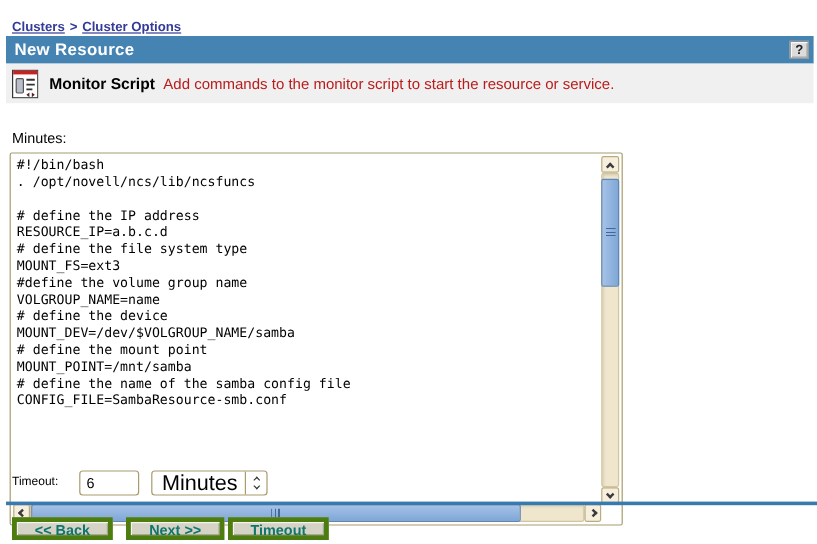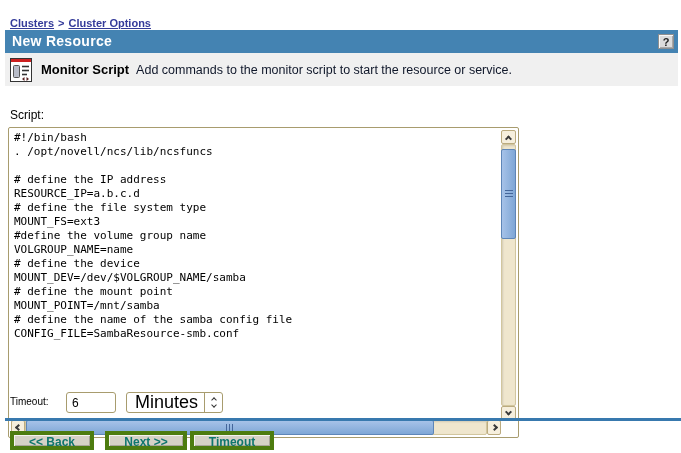--- a/index.html
+++ b/index.html
@@ -34,21 +34,21 @@
   .help{position:absolute;right:4px;top:4px;width:16px;height:15px;padding:0;
         background:#dcdcdc;border:1px solid #8f8f8f;
         box-shadow:inset 1px 1px 0 #f8f8f8, inset -1px -1px 0 #a8a8a8;
         font-size:11px;font-weight:bold;color:#222;line-height:12px;cursor:pointer;}
 
   
   .band{position:absolute;top:53px;left:5px;right:3px;height:33px;background:var(--band-bg);
         display:flex;align-items:center;padding-left:5px;}
   .band .icon{display:inline-flex;margin-right:9px;}
   .band-title{font-weight:bold;font-size:13px;margin-right:7px;white-space:nowrap;}
-  .band-desc{font-size:12.5px;color:#0f172a;white-space:nowrap;}
+  .band-desc{font-size:12.5px;color:#b91c1c;white-space:nowrap;}
 
   
   .script-label{position:absolute;top:108px;left:10px;font-size:12px;}
   .script-box{position:absolute;top:127px;left:8px;width:511px;height:311px;
               background:#fff;border:1px solid var(--input-border);border-radius:2px;}
   .script-box pre{position:absolute;top:1px;left:1px;right:17px;bottom:17px;margin:0;
               padding:2px 4px;font-family:"DejaVu Sans Mono","Liberation Mono",monospace;
               font-size:11px;line-height:14px;white-space:pre;overflow:hidden;cursor:text;}
 
   
@@ -134,21 +134,21 @@
         <line x1="12" y1="12.5" x2="19" y2="12.5" stroke="#333333" stroke-width="1.6"></line>
         <line x1="12" y1="16.5" x2="17" y2="16.5" stroke="#333333" stroke-width="1.6"></line>
         <path d="M14.5 19 L12 21 L14.5 23 Z" fill="#5a1f1f"></path>
         <path d="M16.5 19 L19 21 L16.5 23 Z" fill="#5a1f1f"></path>
       </svg>
     </span>
     <span class="band-title">Monitor Script</span>
     <span class="band-desc">Add commands to the monitor script to start the resource or service.</span>
   </div>
 
-  <div class="script-label">Script:</div>
+  <div class="script-label">Minutes:</div>
 
   <div class="script-box">
     <pre>#!/bin/bash
 . /opt/novell/ncs/lib/ncsfuncs
 
 # define the IP address
 RESOURCE_IP=a.b.c.d
 # define the file system type
 MOUNT_FS=ext3
 #define the volume group name

